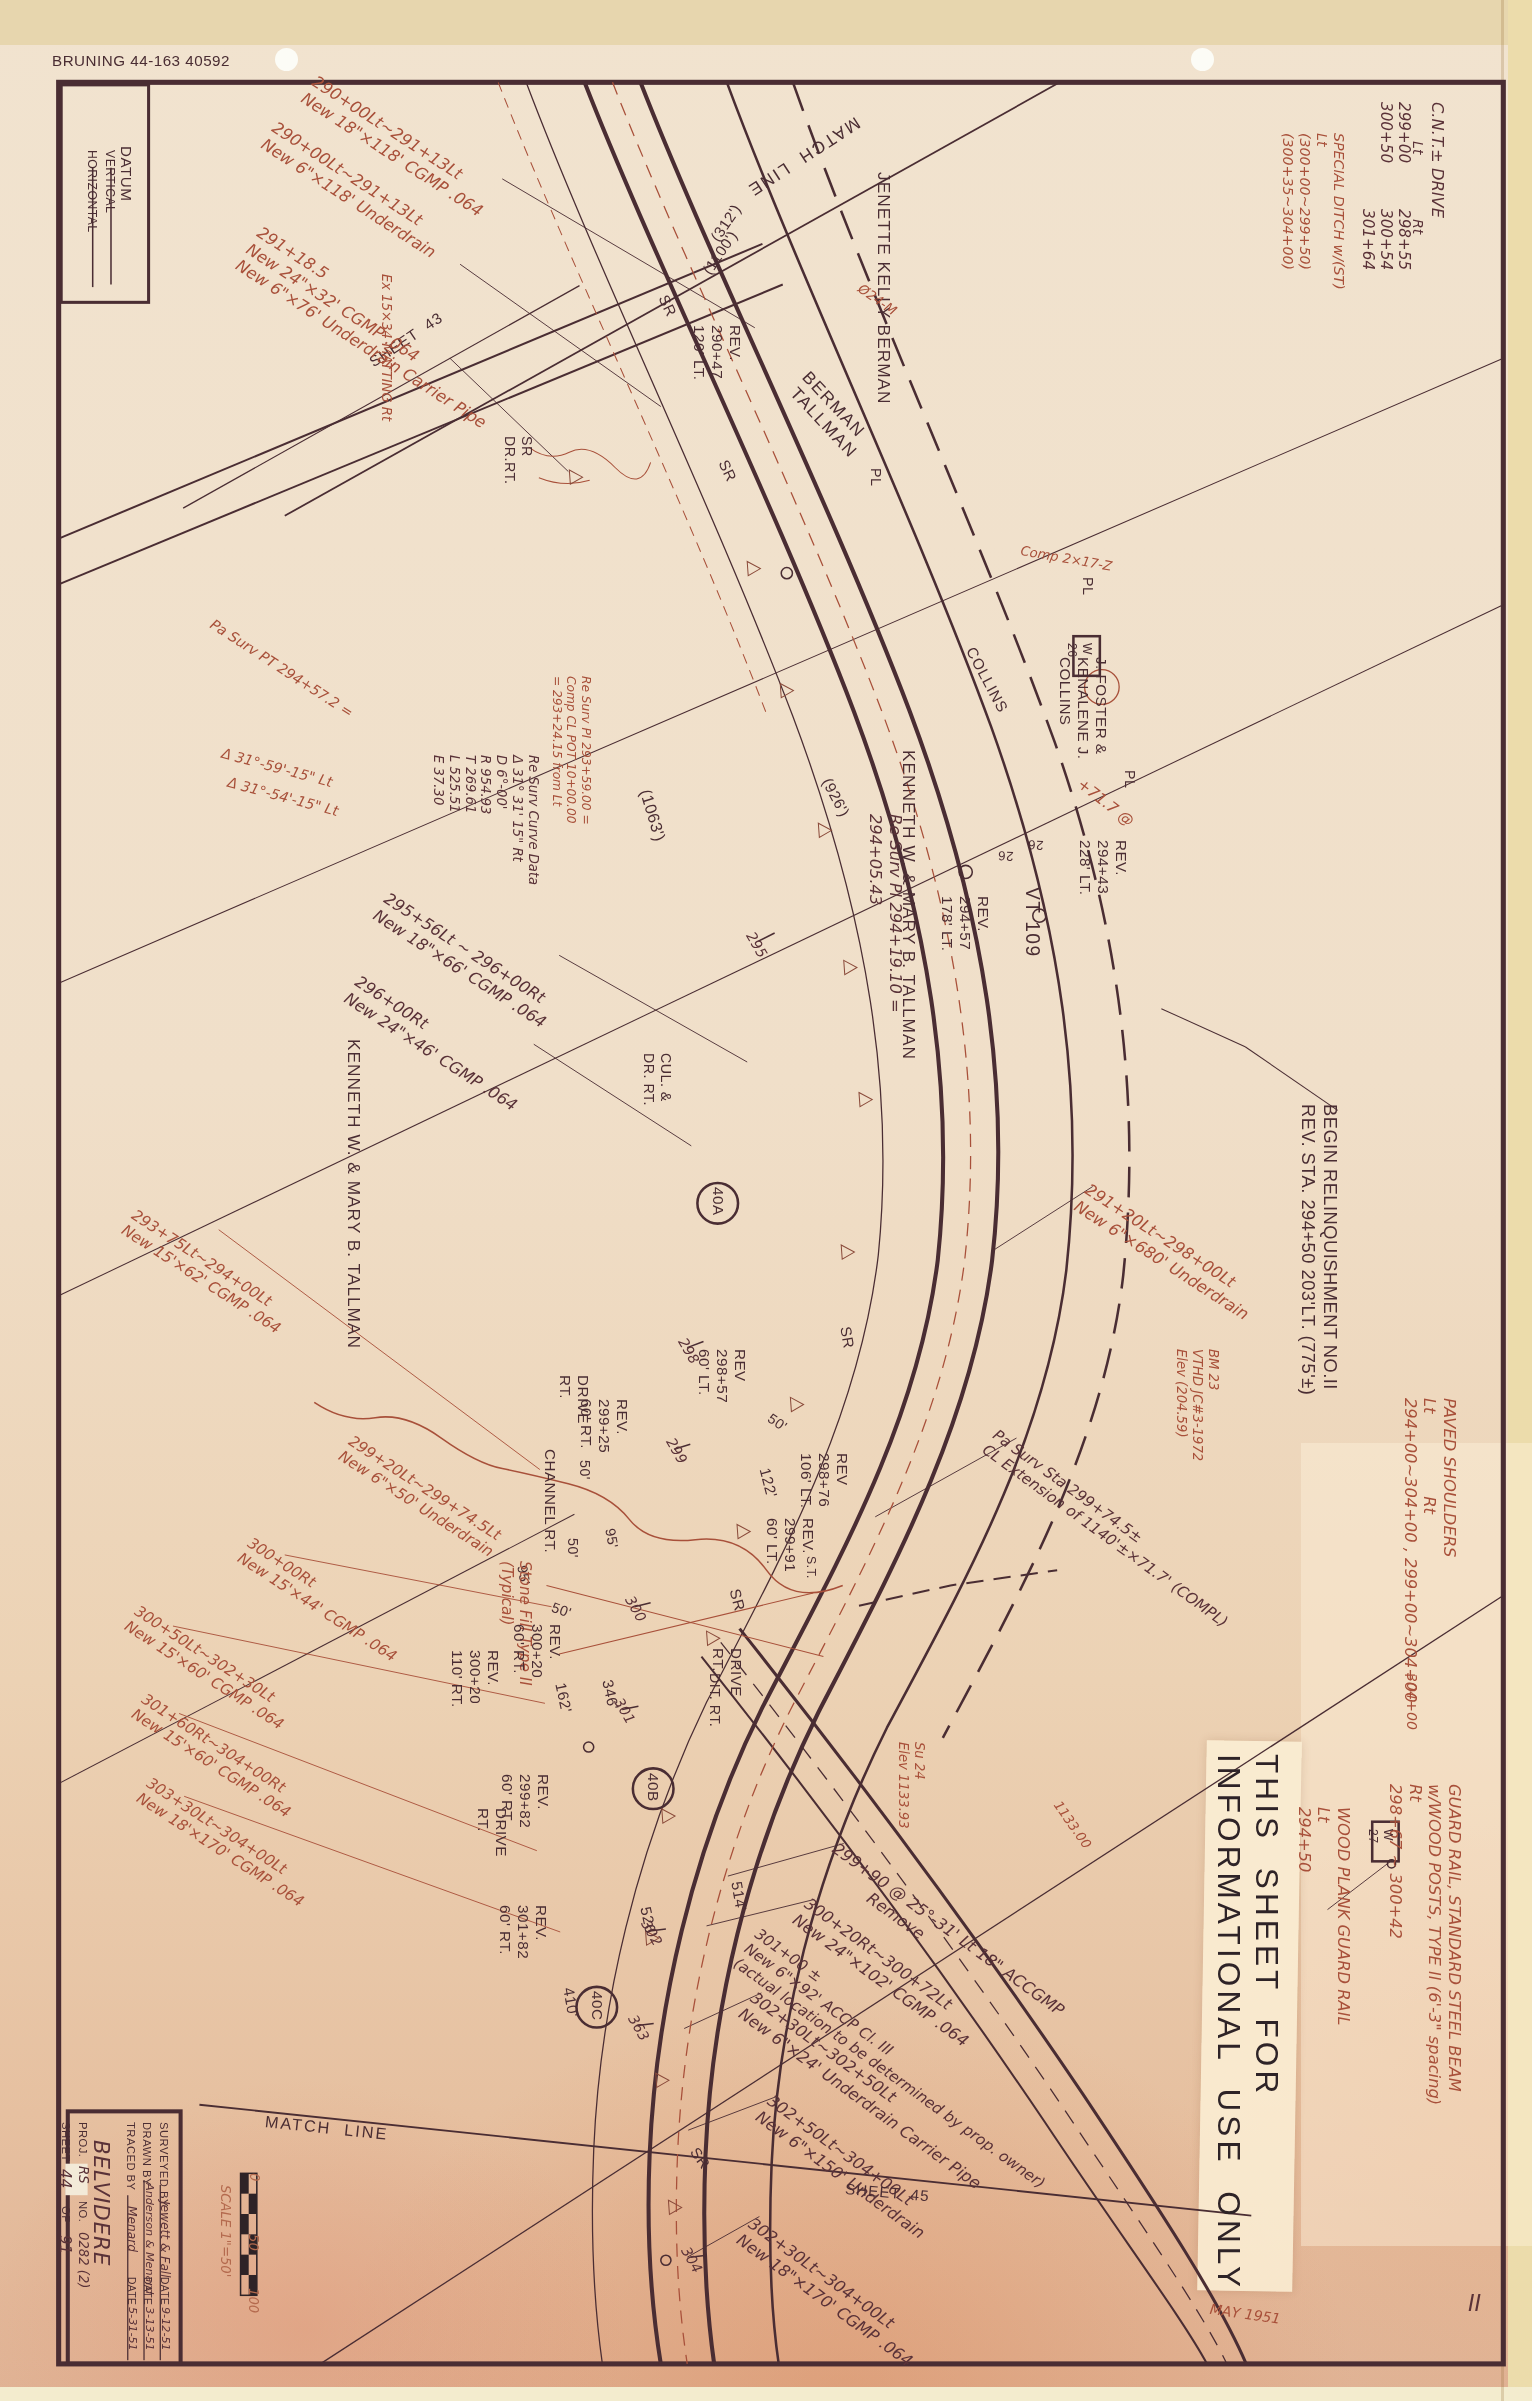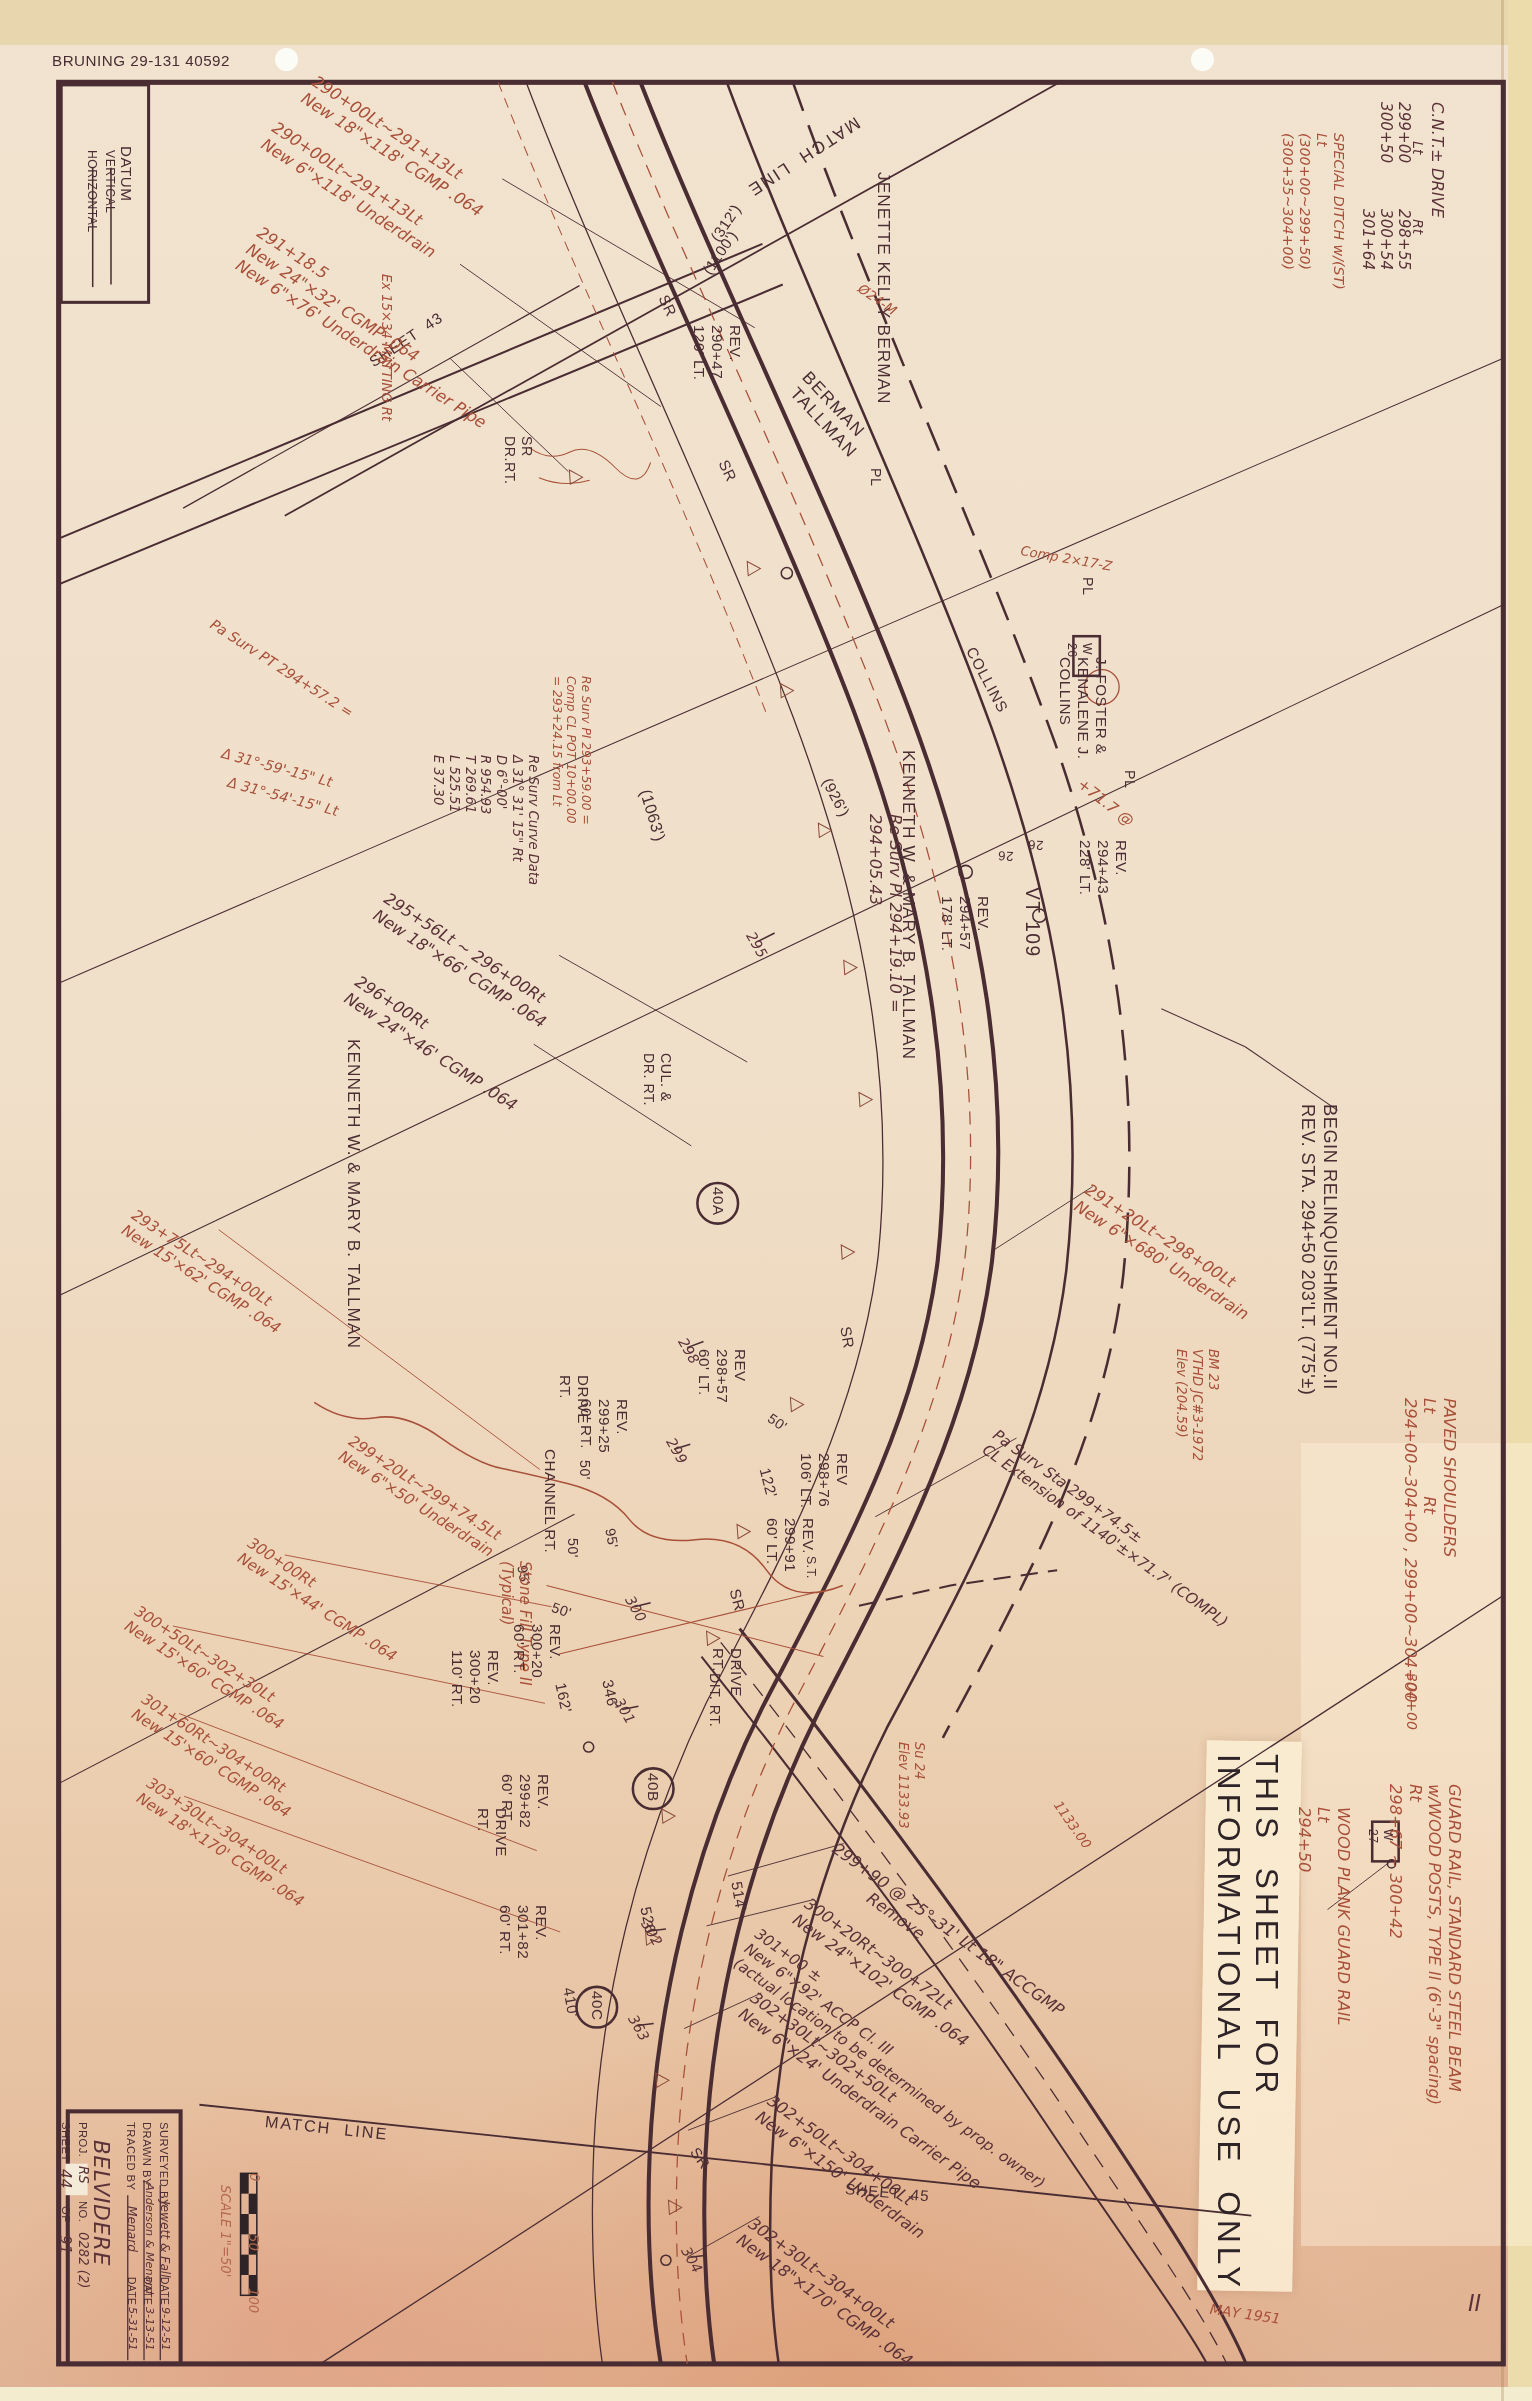--- a/index.html
+++ b/index.html
@@ -167,21 +167,21 @@
       <path d="M1390,3210 l26,14 l-24,14 z"></path>
         <path d="M1302,3560 l26,14 l-24,14 z"></path>
       <path d="M1270,3800 l26,14 l-24,14 z"></path>
         <path d="M1290,4080 l26,14 l-24,14 z"></path>
       <path d="M1315,4330 l26,14 l-24,14 z"></path>
         <path d="M1120,925 l26,14 l-24,14 z"></path>
     </g>
   </svg>
 
   <div id="labels">
-      <div class="lbl ft" style="left: 52px; top: 52px; font-size: 15.2px; color: rgb(74, 45, 51);">BRUNING 29-131 40592</div>
+      <div class="lbl ft" style="left: 52px; top: 52px; font-size: 15.2px; color: rgb(74, 45, 51);">BRUNING 44-163 40592</div>
       <div class="lbl ft" style="left: 135px; top: 146px; font-size: 15.2px; color: rgb(74, 45, 51); transform: rotate(90deg);">DATUM</div>
       <div class="lbl ft" style="left: 117px; top: 150px; font-size: 12.2px; color: rgb(74, 45, 51); transform: rotate(90deg);">VERTICAL</div>
       <div class="lbl ft" style="left: 99px; top: 150px; font-size: 12.2px; color: rgb(74, 45, 51); transform: rotate(90deg);">HORIZONTAL</div>
       <div class="lbl fh" style="left: 1447px; top: 102px; font-size: 16.3px; color: rgb(90, 50, 56); transform: rotate(90deg);">C.N.T.± DRIVE</div>
       <div class="lbl fh" style="left: 1426px; top: 141px; font-size: 14.2px; color: rgb(90, 50, 56); transform: rotate(90deg);">Lt</div>
       <div class="lbl fh" style="left: 1413px; top: 102px; font-size: 15.2px; color: rgb(90, 50, 56); transform: rotate(90deg);">299+00
 300+50</div>
       <div class="lbl fh" style="left: 1426px; top: 219px; font-size: 14.2px; color: rgb(90, 50, 56); transform: rotate(90deg);">Rt</div>
       <div class="lbl fh" style="left: 1413px; top: 209px; font-size: 15.2px; color: rgb(90, 50, 56); transform: rotate(90deg);">298+55
 300+54

